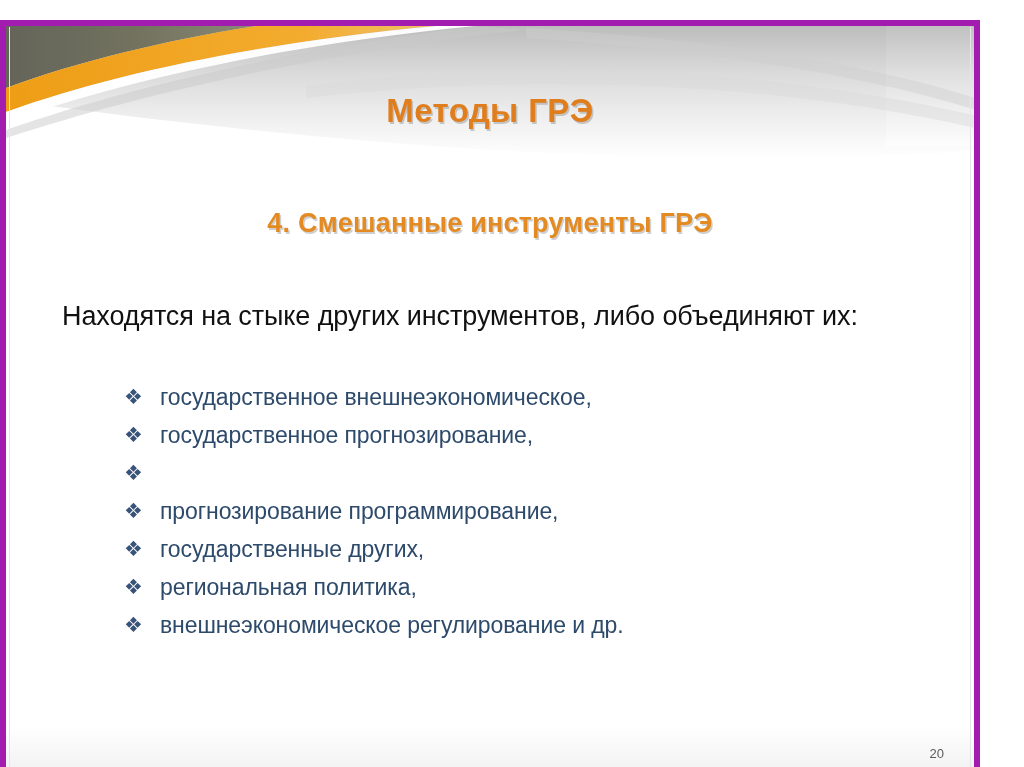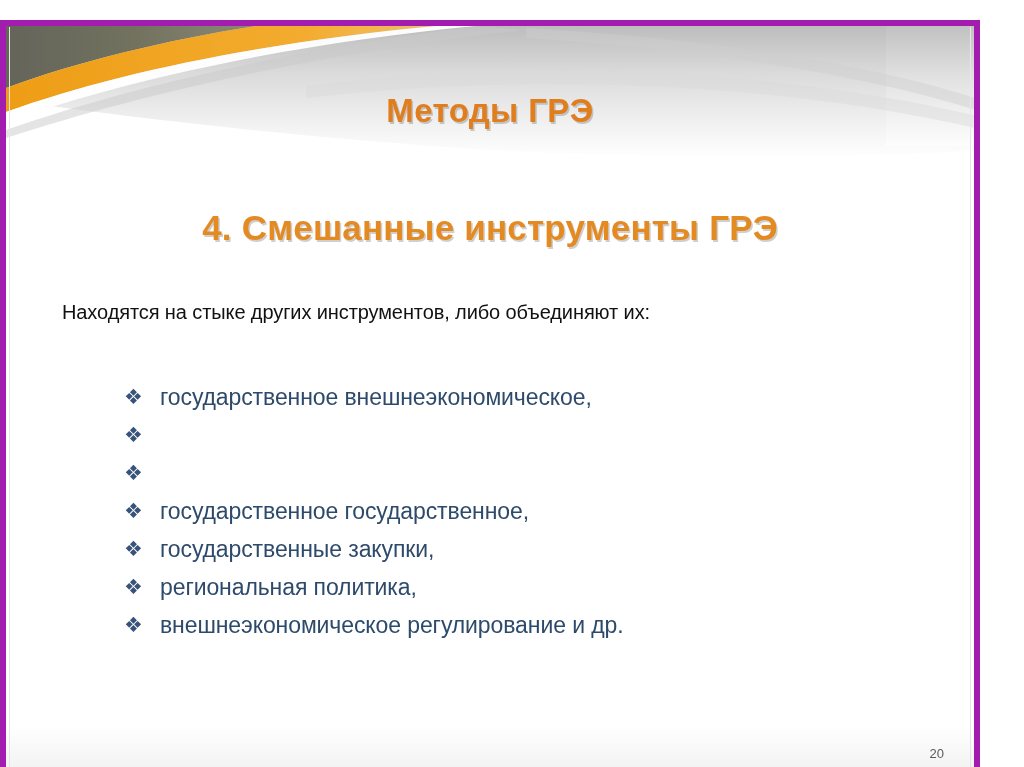--- a/index.html
+++ b/index.html
@@ -71,33 +71,33 @@
     text-shadow: 1.5px 1.5px 0 rgba(170,170,170,0.65);
     white-space: nowrap;
   }
 
   .slide-subtitle {
     position: absolute;
     left: 0;
     right: 0;
     top: 182px;
     text-align: center;
-    font-size: 35px;
+    font-size: 27px;
     font-weight: bold;
     color: #E48A22;
     letter-spacing: 0.2px;
     text-shadow: 1.5px 1.5px 0 rgba(175,175,175,0.6);
     white-space: nowrap;
   }
 
   .intro-text {
     position: absolute;
     left: 56px;
     top: 275px;
-    font-size: 20px;
+    font-size: 27px;
     color: #111111;
     letter-spacing: -0.1px;
     white-space: nowrap;
   }
 
   .bullet-list {
     position: absolute;
     left: 118px;
     top: 352px;
     margin: 0;
@@ -204,34 +204,35 @@
 
     <ul class="bullet-list">
 
       <li class="bullet-item">
         <span class="bullet-marker">❖</span>
         <span class="bullet-label">государственное внешнеэкономическое,</span>
       </li>
 
       <li class="bullet-item">
         <span class="bullet-marker">❖</span>
-      </li>
-
-      <li class="bullet-item">
-        <span class="bullet-marker">❖</span>
-      </li>
-
-      <li class="bullet-item">
-        <span class="bullet-marker">❖</span>
-        <span class="bullet-label">государственное государственное,</span>
-      </li>
-
-      <li class="bullet-item">
-        <span class="bullet-marker">❖</span>
-        <span class="bullet-label">государственные закупки,</span>
+        <span class="bullet-label">государственное прогнозирование,</span>
+      </li>
+
+      <li class="bullet-item">
+        <span class="bullet-marker">❖</span>
+      </li>
+
+      <li class="bullet-item">
+        <span class="bullet-marker">❖</span>
+        <span class="bullet-label">прогнозирование программирование,</span>
+      </li>
+
+      <li class="bullet-item">
+        <span class="bullet-marker">❖</span>
+        <span class="bullet-label">государственные других,</span>
       </li>
 
       <li class="bullet-item">
         <span class="bullet-marker">❖</span>
         <span class="bullet-label">региональная политика,</span>
       </li>
 
       <li class="bullet-item">
         <span class="bullet-marker">❖</span>
         <span class="bullet-label">внешнеэкономическое регулирование и др.</span>

